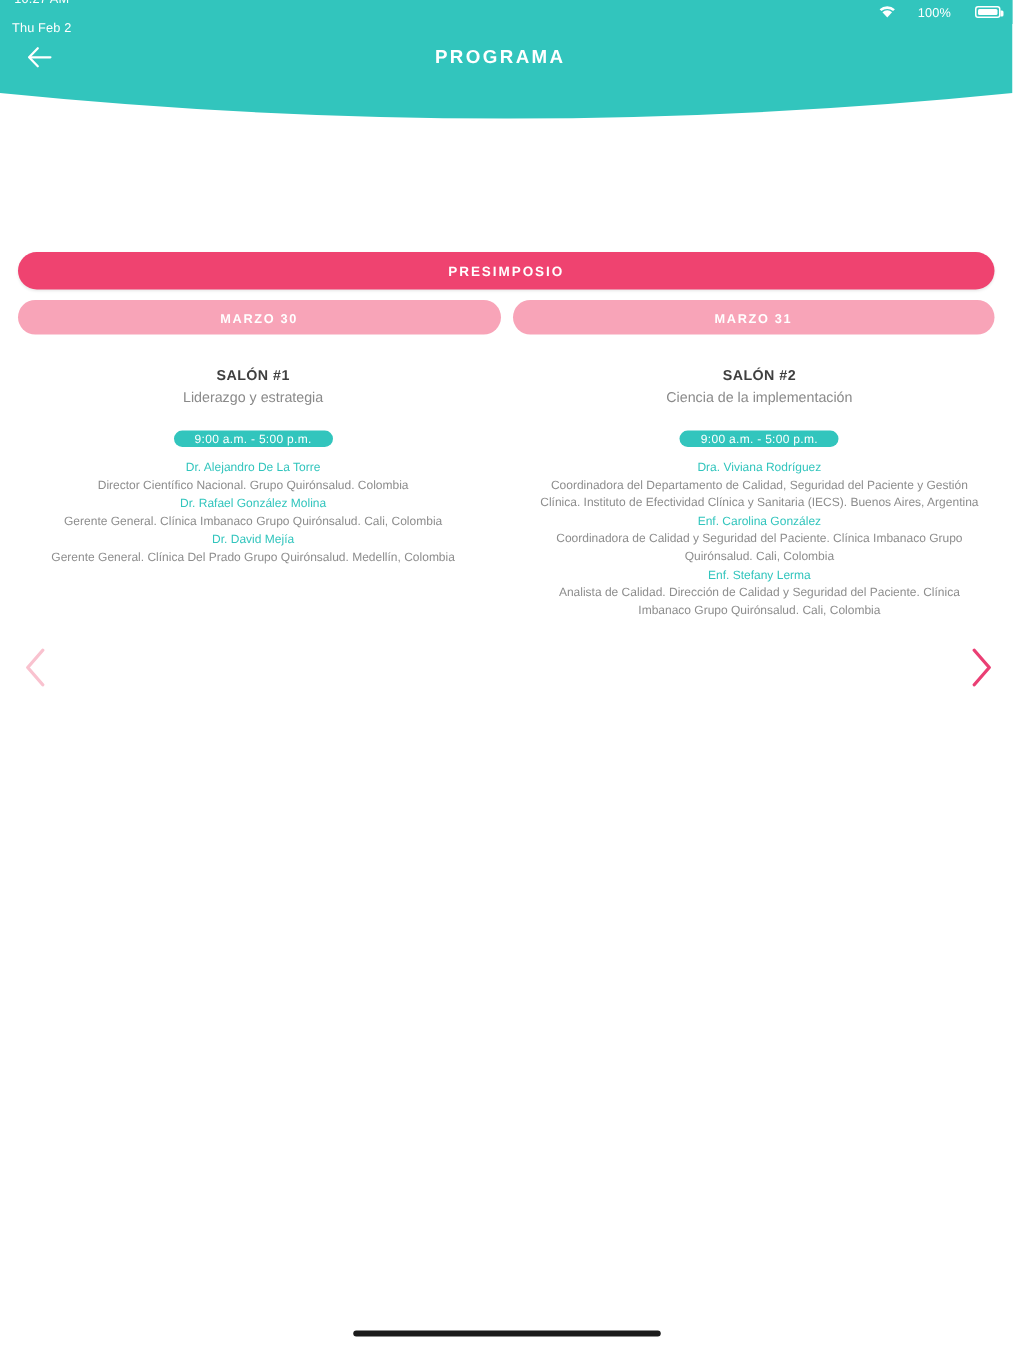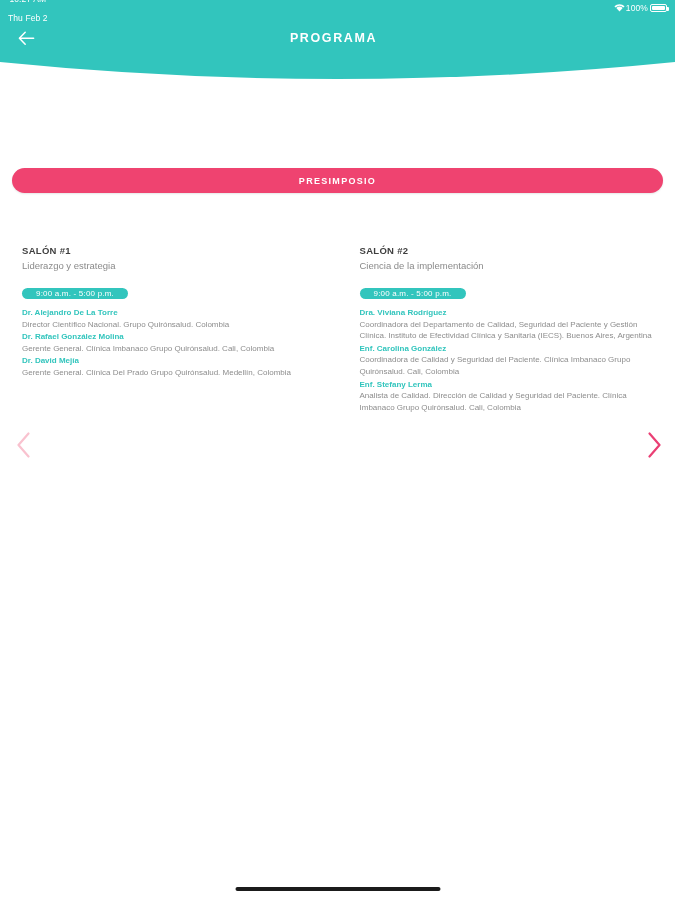--- a/index.html
+++ b/index.html
@@ -17,21 +17,21 @@
     position:absolute; top:0; left:0; width:675px; height:16px;
     background:#32c5bd;
     display:flex; align-items:center;
     padding:0 8px;
     color:#ffffff;
     font-size:8.5px;
     letter-spacing:.1px;
     z-index:5;
   }
   #status-left{ display:flex; align-items:center; gap:9px;flex-direction:column; }
-  #status-right{ margin-left:auto; display:flex; align-items:center; gap:2px; }
+  #status-right{ margin-left:auto; display:flex; align-items:center; gap:16px; }
   .sb-text{ color:#ffffff; font-size:8.5px; white-space:nowrap; }
   .wifi-ic{ display:inline-block; width:10px; height:8px; position:relative; }
   .wifi-ic svg{ display:block; }
   .batt{
     width:17px; height:8px; border:1px solid #ffffff; border-radius:2px;
     position:relative; display:inline-block;
   }
   .batt::after{
     content:""; position:absolute; right:-2.5px; top:2px;
     width:1.5px; height:4px; background:#ffffff; border-radius:0 1px 1px 0;
@@ -91,40 +91,41 @@
   }
 
   
   #columns{
     position:absolute; top:155px; left:0; width:675px;
     display:flex;
   }
   .session-col{
     width:337.5px;
     padding:0 22px;
+    text-align:center;
   }
   .salon-title{
     font-size:9.5px; font-weight:bold; color:#3f3f3f; letter-spacing:.3px;
     margin-bottom:4px;
   }
   .salon-subtitle{
     font-size:9.5px; color:#8a8a8a; margin-bottom:11px;
   }
   .time-pill{
     display:inline-block;
     background:#32c5bd;
     color:#ffffff;
     border-radius:10px;
     padding:1px 14px;
     font-size:8px;
     letter-spacing:.2px;
     margin-bottom:8px;
   }
   .speaker-name{
-    font-size:8px; font-weight:bold; color:#32c5bd;
+    font-size:8px; font-weight:normal; color:#32c5bd;
     line-height:1.45;
   }
   .speaker-role{
     font-size:8px; color:#8d8d8d; line-height:1.45;
     margin-bottom:1px;
   }
 
   
   .nav-chevron{
     position:absolute; top:0; display:flex; align-items:center; justify-content:center;
@@ -176,20 +177,28 @@
       </span>
   </div>
 </div>
 
 <div id="content">
 
   <div id="presimposio-banner">
     <span>PRESIMPOSIO</span>
   </div>
 
+  <div id="day-tabs">
+    <div class="day-tab">
+      <span>MARZO 30</span>
+    </div>
+    <div class="day-tab">
+      <span>MARZO 31</span>
+    </div>
+  </div>
 
   <div id="columns">
 
     <div class="session-col">
       <div class="salon-title">SALÓN #1</div>
       <div class="salon-subtitle">Liderazgo y estrategia</div>
       <div><span class="time-pill">9:00 a.m. - 5:00 p.m.</span></div>
 
       <div class="speaker-name">Dr. Alejandro De La Torre</div>
       <div class="speaker-role">Director Científico Nacional. Grupo Quirónsalud. Colombia</div>

